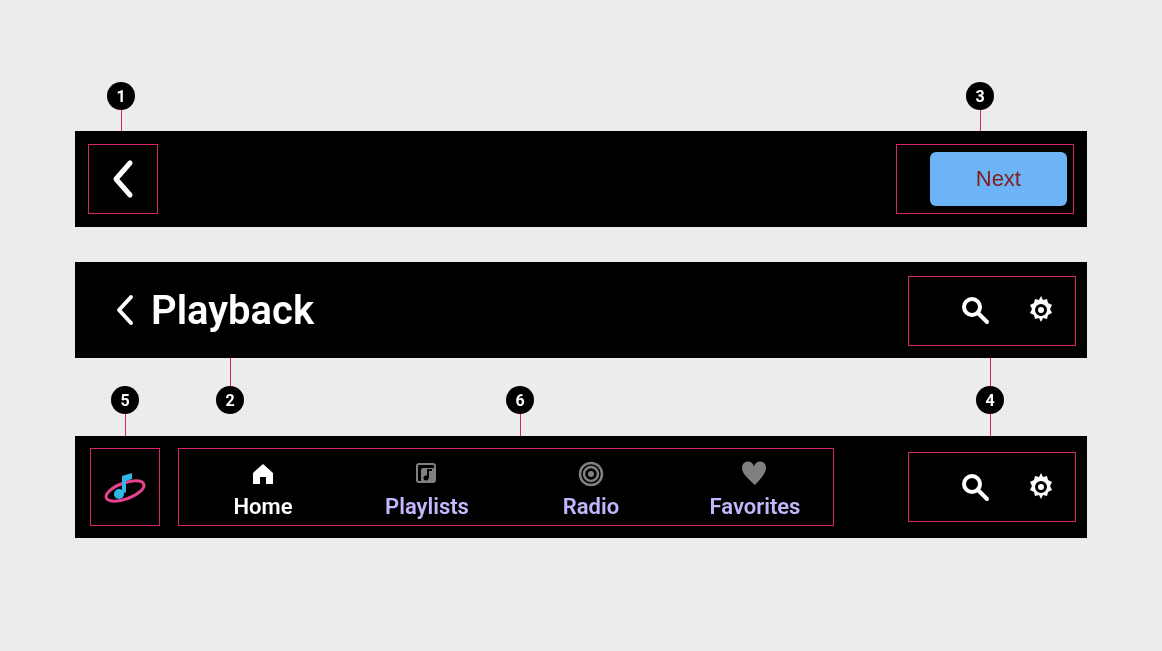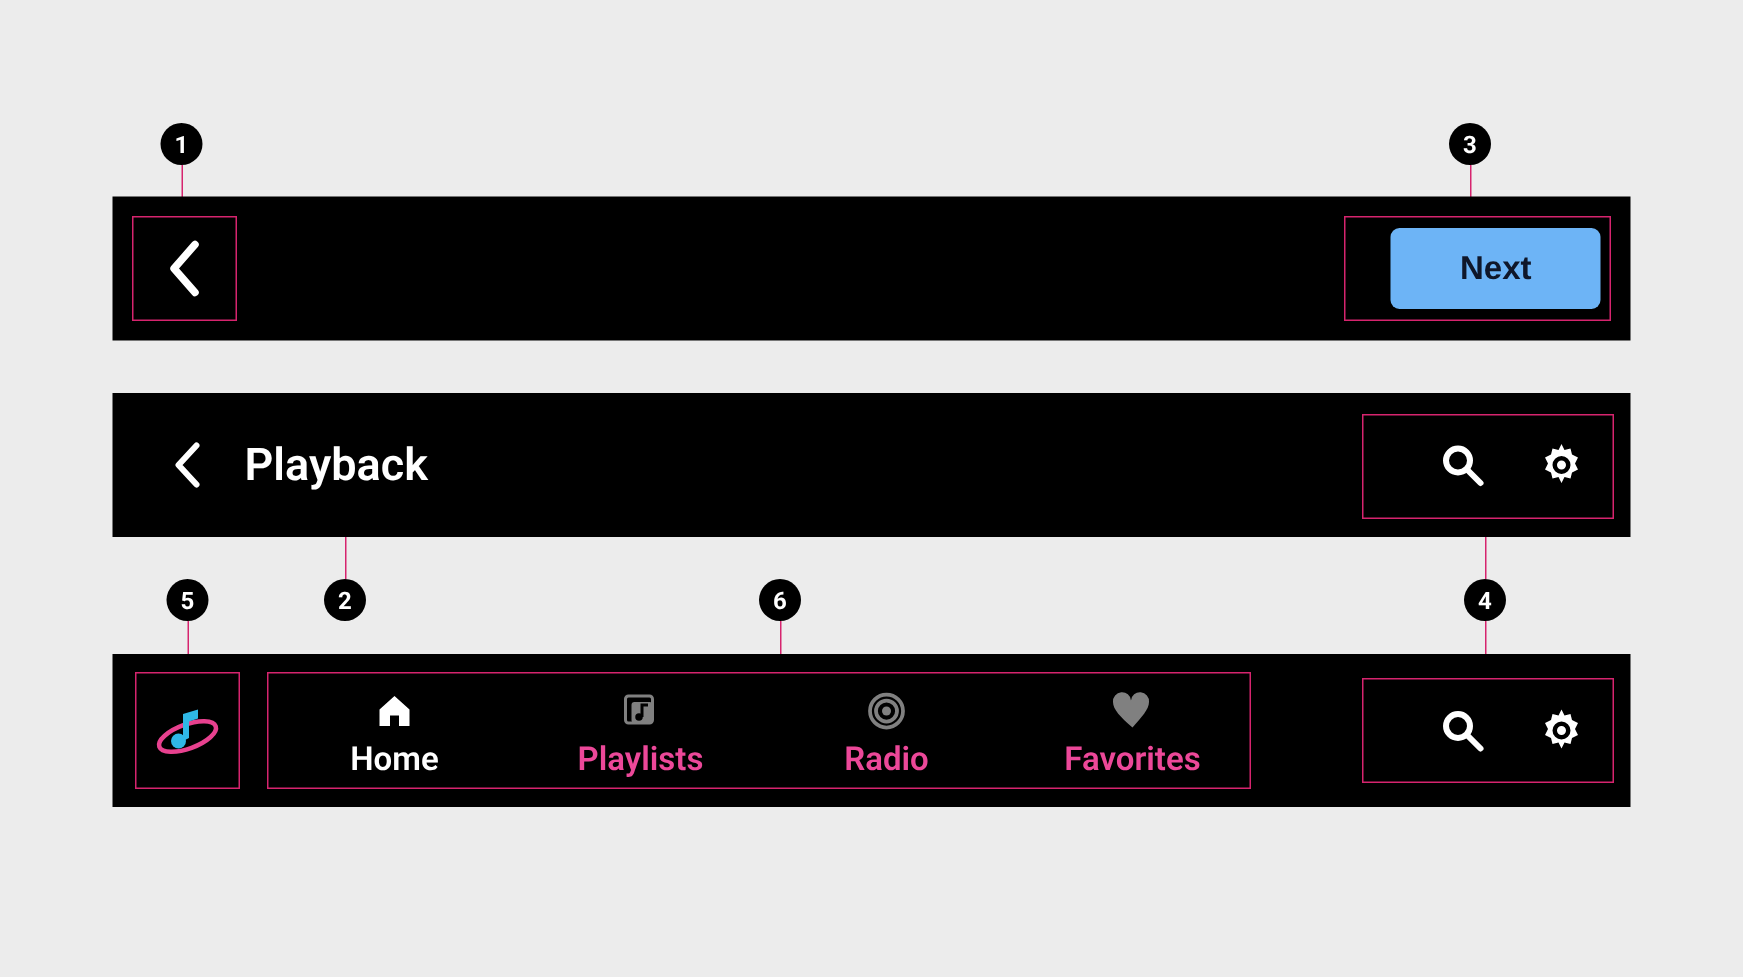--- a/index.html
+++ b/index.html
@@ -52,38 +52,37 @@
     height: 64px;
     margin-left: 16px;
     display: flex;
     align-items: center;
     justify-content: center;
     cursor: pointer;
   }
   .spacer { flex: 1; }
   .next-btn {
     background: #6db4f6;
-    color: #0f172a;
-    font-weight: 700;
+    color: #7f1d1d;
+    font-weight: 400;
     font-size: 22px;
     border: none;
     border-radius: 6px;
     padding: 14px 46px;
     margin-right: 20px;
     cursor: pointer;
   }
 
   
   .bar2 { top: 262px; height: 96px; }
   .bar2 .back-btn { margin-left: 24px; width: 52px; }
   .title {
     color: #fff;
-    font-size: 30px;
+    font-size: 40px;
     font-weight: 600;
-    margin-left: 12px;
   }
   .icon-btn {
     width: 48px;
     height: 48px;
     display: flex;
     align-items: center;
     justify-content: center;
     cursor: pointer;
   }
   .icon-group {
@@ -112,21 +111,21 @@
     flex-direction: column;
     align-items: center;
     justify-content: center;
     width: 164px;
     cursor: pointer;
     padding: 10px 0 6px 0;
   }
   .tab .tab-icon { height: 28px; display:flex; align-items:center; justify-content:center; }
   .tab .tab-label { font-size: 22px; font-weight: 600; margin-top: 6px; }
   .tab.active { color: #fff; }
-  .tab.inactive { color: #ec4899; }
+  .tab.inactive { color: #c4b5fd; }
 
   svg { display: block; }
 </style>
 </head>
 <body>
 
 <div class="marker" style="left:107px; top:82px;">1</div>
 <div class="marker-line" style="left:121px; top:110px; height:36px;"></div>
 
 <div class="marker" style="left:966px; top:82px;">3</div>

